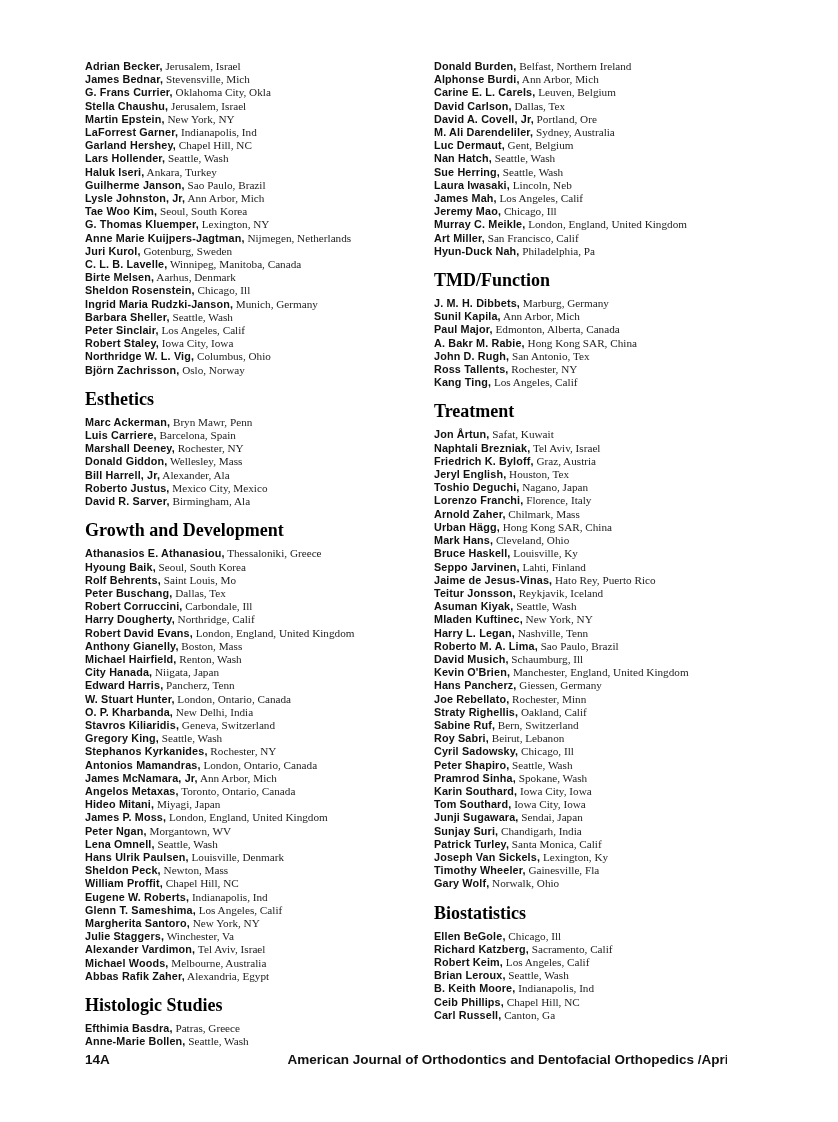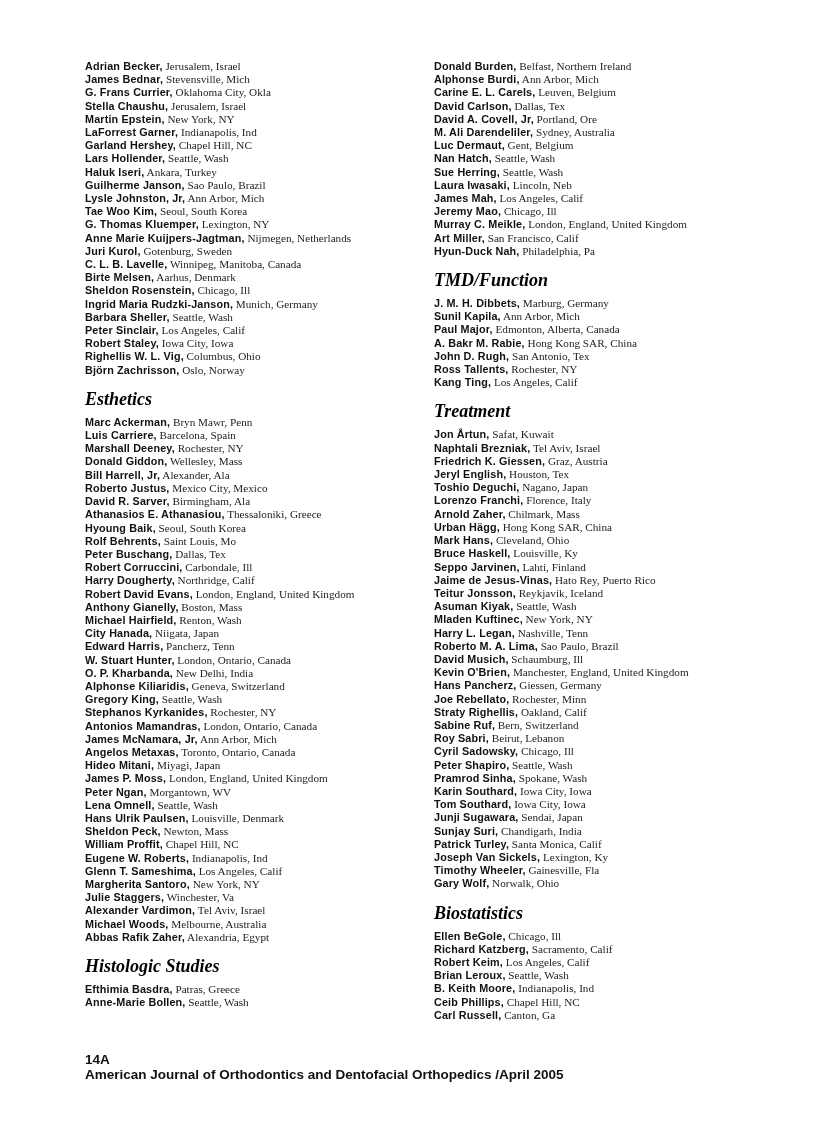--- a/index.html
+++ b/index.html
@@ -19,21 +19,20 @@
   }
   .column.col-0 { left: 85px; }
   .column.col-1 { left: 434px; }
   .section-heading {
     font-family: "Liberation Serif", serif;
     font-weight: bold;
     font-size: 18px;
     line-height: 20px;
     color: #000000;
     margin: 12px 0 7px 0;
-    font-style: italic;
   }
   .entry {
     font-size: 10.8px;
     line-height: 13.2px;
     white-space: nowrap;
   }
   .entry .reviewer-name {
     font-family: "Liberation Sans", sans-serif;
     font-weight: bold;
     letter-spacing: 0.15px;
@@ -49,21 +48,20 @@
     left: 85px;
     top: 1052px;
     width: 681px;
     display: flex;
     justify-content: space-between;
     align-items: baseline;
     font-family: "Liberation Sans", sans-serif;
     font-weight: bold;
     font-size: 13.5px;
     color: #111111;
-    flex-direction: column;
   }
 </style>
 </head>
 <body>
 
 <div class="page">
   <div class="column col-0">
       <div class="entry"><span class="reviewer-name">Adrian Becker,</span><span class="reviewer-location"> Jerusalem, Israel</span></div>
       <div class="entry"><span class="reviewer-name">James Bednar,</span><span class="reviewer-location"> Stevensville, Mich</span></div>
       <div class="entry"><span class="reviewer-name">G. Frans Currier,</span><span class="reviewer-location"> Oklahoma City, Okla</span></div>
@@ -79,44 +77,45 @@
       <div class="entry"><span class="reviewer-name">G. Thomas Kluemper,</span><span class="reviewer-location"> Lexington, NY</span></div>
       <div class="entry"><span class="reviewer-name">Anne Marie Kuijpers-Jagtman,</span><span class="reviewer-location"> Nijmegen, Netherlands</span></div>
       <div class="entry"><span class="reviewer-name">Juri Kurol,</span><span class="reviewer-location"> Gotenburg, Sweden</span></div>
       <div class="entry"><span class="reviewer-name">C. L. B. Lavelle,</span><span class="reviewer-location"> Winnipeg, Manitoba, Canada</span></div>
       <div class="entry"><span class="reviewer-name">Birte Melsen,</span><span class="reviewer-location"> Aarhus, Denmark</span></div>
       <div class="entry"><span class="reviewer-name">Sheldon Rosenstein,</span><span class="reviewer-location"> Chicago, Ill</span></div>
       <div class="entry"><span class="reviewer-name">Ingrid Maria Rudzki-Janson,</span><span class="reviewer-location"> Munich, Germany</span></div>
       <div class="entry"><span class="reviewer-name">Barbara Sheller,</span><span class="reviewer-location"> Seattle, Wash</span></div>
       <div class="entry"><span class="reviewer-name">Peter Sinclair,</span><span class="reviewer-location"> Los Angeles, Calif</span></div>
       <div class="entry"><span class="reviewer-name">Robert Staley,</span><span class="reviewer-location"> Iowa City, Iowa</span></div>
-      <div class="entry"><span class="reviewer-name">Righellis W. L. Vig,</span><span class="reviewer-location"> Columbus, Ohio</span></div>
+      <div class="entry"><span class="reviewer-name">Northridge W. L. Vig,</span><span class="reviewer-location"> Columbus, Ohio</span></div>
       <div class="entry"><span class="reviewer-name">Björn Zachrisson,</span><span class="reviewer-location"> Oslo, Norway</span></div>
       <div class="section-heading">Esthetics</div>
       <div class="entry"><span class="reviewer-name">Marc Ackerman,</span><span class="reviewer-location"> Bryn Mawr, Penn</span></div>
       <div class="entry"><span class="reviewer-name">Luis Carriere,</span><span class="reviewer-location"> Barcelona, Spain</span></div>
       <div class="entry"><span class="reviewer-name">Marshall Deeney,</span><span class="reviewer-location"> Rochester, NY</span></div>
       <div class="entry"><span class="reviewer-name">Donald Giddon,</span><span class="reviewer-location"> Wellesley, Mass</span></div>
       <div class="entry"><span class="reviewer-name">Bill Harrell, Jr,</span><span class="reviewer-location"> Alexander, Ala</span></div>
       <div class="entry"><span class="reviewer-name">Roberto Justus,</span><span class="reviewer-location"> Mexico City, Mexico</span></div>
       <div class="entry"><span class="reviewer-name">David R. Sarver,</span><span class="reviewer-location"> Birmingham, Ala</span></div>
+      <div class="section-heading">Growth and Development</div>
       <div class="entry"><span class="reviewer-name">Athanasios E. Athanasiou,</span><span class="reviewer-location"> Thessaloniki, Greece</span></div>
       <div class="entry"><span class="reviewer-name">Hyoung Baik,</span><span class="reviewer-location"> Seoul, South Korea</span></div>
       <div class="entry"><span class="reviewer-name">Rolf Behrents,</span><span class="reviewer-location"> Saint Louis, Mo</span></div>
       <div class="entry"><span class="reviewer-name">Peter Buschang,</span><span class="reviewer-location"> Dallas, Tex</span></div>
       <div class="entry"><span class="reviewer-name">Robert Corruccini,</span><span class="reviewer-location"> Carbondale, Ill</span></div>
       <div class="entry"><span class="reviewer-name">Harry Dougherty,</span><span class="reviewer-location"> Northridge, Calif</span></div>
       <div class="entry"><span class="reviewer-name">Robert David Evans,</span><span class="reviewer-location"> London, England, United Kingdom</span></div>
       <div class="entry"><span class="reviewer-name">Anthony Gianelly,</span><span class="reviewer-location"> Boston, Mass</span></div>
       <div class="entry"><span class="reviewer-name">Michael Hairfield,</span><span class="reviewer-location"> Renton, Wash</span></div>
       <div class="entry"><span class="reviewer-name">City Hanada,</span><span class="reviewer-location"> Niigata, Japan</span></div>
       <div class="entry"><span class="reviewer-name">Edward Harris,</span><span class="reviewer-location"> Pancherz, Tenn</span></div>
       <div class="entry"><span class="reviewer-name">W. Stuart Hunter,</span><span class="reviewer-location"> London, Ontario, Canada</span></div>
       <div class="entry"><span class="reviewer-name">O. P. Kharbanda,</span><span class="reviewer-location"> New Delhi, India</span></div>
-      <div class="entry"><span class="reviewer-name">Alphonse Kiliaridis,</span><span class="reviewer-location"> Geneva, Switzerland</span></div>
+      <div class="entry"><span class="reviewer-name">Stavros Kiliaridis,</span><span class="reviewer-location"> Geneva, Switzerland</span></div>
       <div class="entry"><span class="reviewer-name">Gregory King,</span><span class="reviewer-location"> Seattle, Wash</span></div>
       <div class="entry"><span class="reviewer-name">Stephanos Kyrkanides,</span><span class="reviewer-location"> Rochester, NY</span></div>
       <div class="entry"><span class="reviewer-name">Antonios Mamandras,</span><span class="reviewer-location"> London, Ontario, Canada</span></div>
       <div class="entry"><span class="reviewer-name">James McNamara, Jr,</span><span class="reviewer-location"> Ann Arbor, Mich</span></div>
       <div class="entry"><span class="reviewer-name">Angelos Metaxas,</span><span class="reviewer-location"> Toronto, Ontario, Canada</span></div>
       <div class="entry"><span class="reviewer-name">Hideo Mitani,</span><span class="reviewer-location"> Miyagi, Japan</span></div>
       <div class="entry"><span class="reviewer-name">James P. Moss,</span><span class="reviewer-location"> London, England, United Kingdom</span></div>
       <div class="entry"><span class="reviewer-name">Peter Ngan,</span><span class="reviewer-location"> Morgantown, WV</span></div>
       <div class="entry"><span class="reviewer-name">Lena Omnell,</span><span class="reviewer-location"> Seattle, Wash</span></div>
       <div class="entry"><span class="reviewer-name">Hans Ulrik Paulsen,</span><span class="reviewer-location"> Louisville, Denmark</span></div>
@@ -153,21 +152,21 @@
       <div class="entry"><span class="reviewer-name">J. M. H. Dibbets,</span><span class="reviewer-location"> Marburg, Germany</span></div>
       <div class="entry"><span class="reviewer-name">Sunil Kapila,</span><span class="reviewer-location"> Ann Arbor, Mich</span></div>
       <div class="entry"><span class="reviewer-name">Paul Major,</span><span class="reviewer-location"> Edmonton, Alberta, Canada</span></div>
       <div class="entry"><span class="reviewer-name">A. Bakr M. Rabie,</span><span class="reviewer-location"> Hong Kong SAR, China</span></div>
       <div class="entry"><span class="reviewer-name">John D. Rugh,</span><span class="reviewer-location"> San Antonio, Tex</span></div>
       <div class="entry"><span class="reviewer-name">Ross Tallents,</span><span class="reviewer-location"> Rochester, NY</span></div>
       <div class="entry"><span class="reviewer-name">Kang Ting,</span><span class="reviewer-location"> Los Angeles, Calif</span></div>
       <div class="section-heading">Treatment</div>
       <div class="entry"><span class="reviewer-name">Jon Årtun,</span><span class="reviewer-location"> Safat, Kuwait</span></div>
       <div class="entry"><span class="reviewer-name">Naphtali Brezniak,</span><span class="reviewer-location"> Tel Aviv, Israel</span></div>
-      <div class="entry"><span class="reviewer-name">Friedrich K. Giessen,</span><span class="reviewer-location"> Graz, Austria</span></div>
+      <div class="entry"><span class="reviewer-name">Friedrich K. Byloff,</span><span class="reviewer-location"> Graz, Austria</span></div>
       <div class="entry"><span class="reviewer-name">Jeryl English,</span><span class="reviewer-location"> Houston, Tex</span></div>
       <div class="entry"><span class="reviewer-name">Toshio Deguchi,</span><span class="reviewer-location"> Nagano, Japan</span></div>
       <div class="entry"><span class="reviewer-name">Lorenzo Franchi,</span><span class="reviewer-location"> Florence, Italy</span></div>
       <div class="entry"><span class="reviewer-name">Arnold Zaher,</span><span class="reviewer-location"> Chilmark, Mass</span></div>
       <div class="entry"><span class="reviewer-name">Urban Hägg,</span><span class="reviewer-location"> Hong Kong SAR, China</span></div>
       <div class="entry"><span class="reviewer-name">Mark Hans,</span><span class="reviewer-location"> Cleveland, Ohio</span></div>
       <div class="entry"><span class="reviewer-name">Bruce Haskell,</span><span class="reviewer-location"> Louisville, Ky</span></div>
       <div class="entry"><span class="reviewer-name">Seppo Jarvinen,</span><span class="reviewer-location"> Lahti, Finland</span></div>
       <div class="entry"><span class="reviewer-name">Jaime de Jesus-Vinas,</span><span class="reviewer-location"> Hato Rey, Puerto Rico</span></div>
       <div class="entry"><span class="reviewer-name">Teitur Jonsson,</span><span class="reviewer-location"> Reykjavik, Iceland</span></div>

